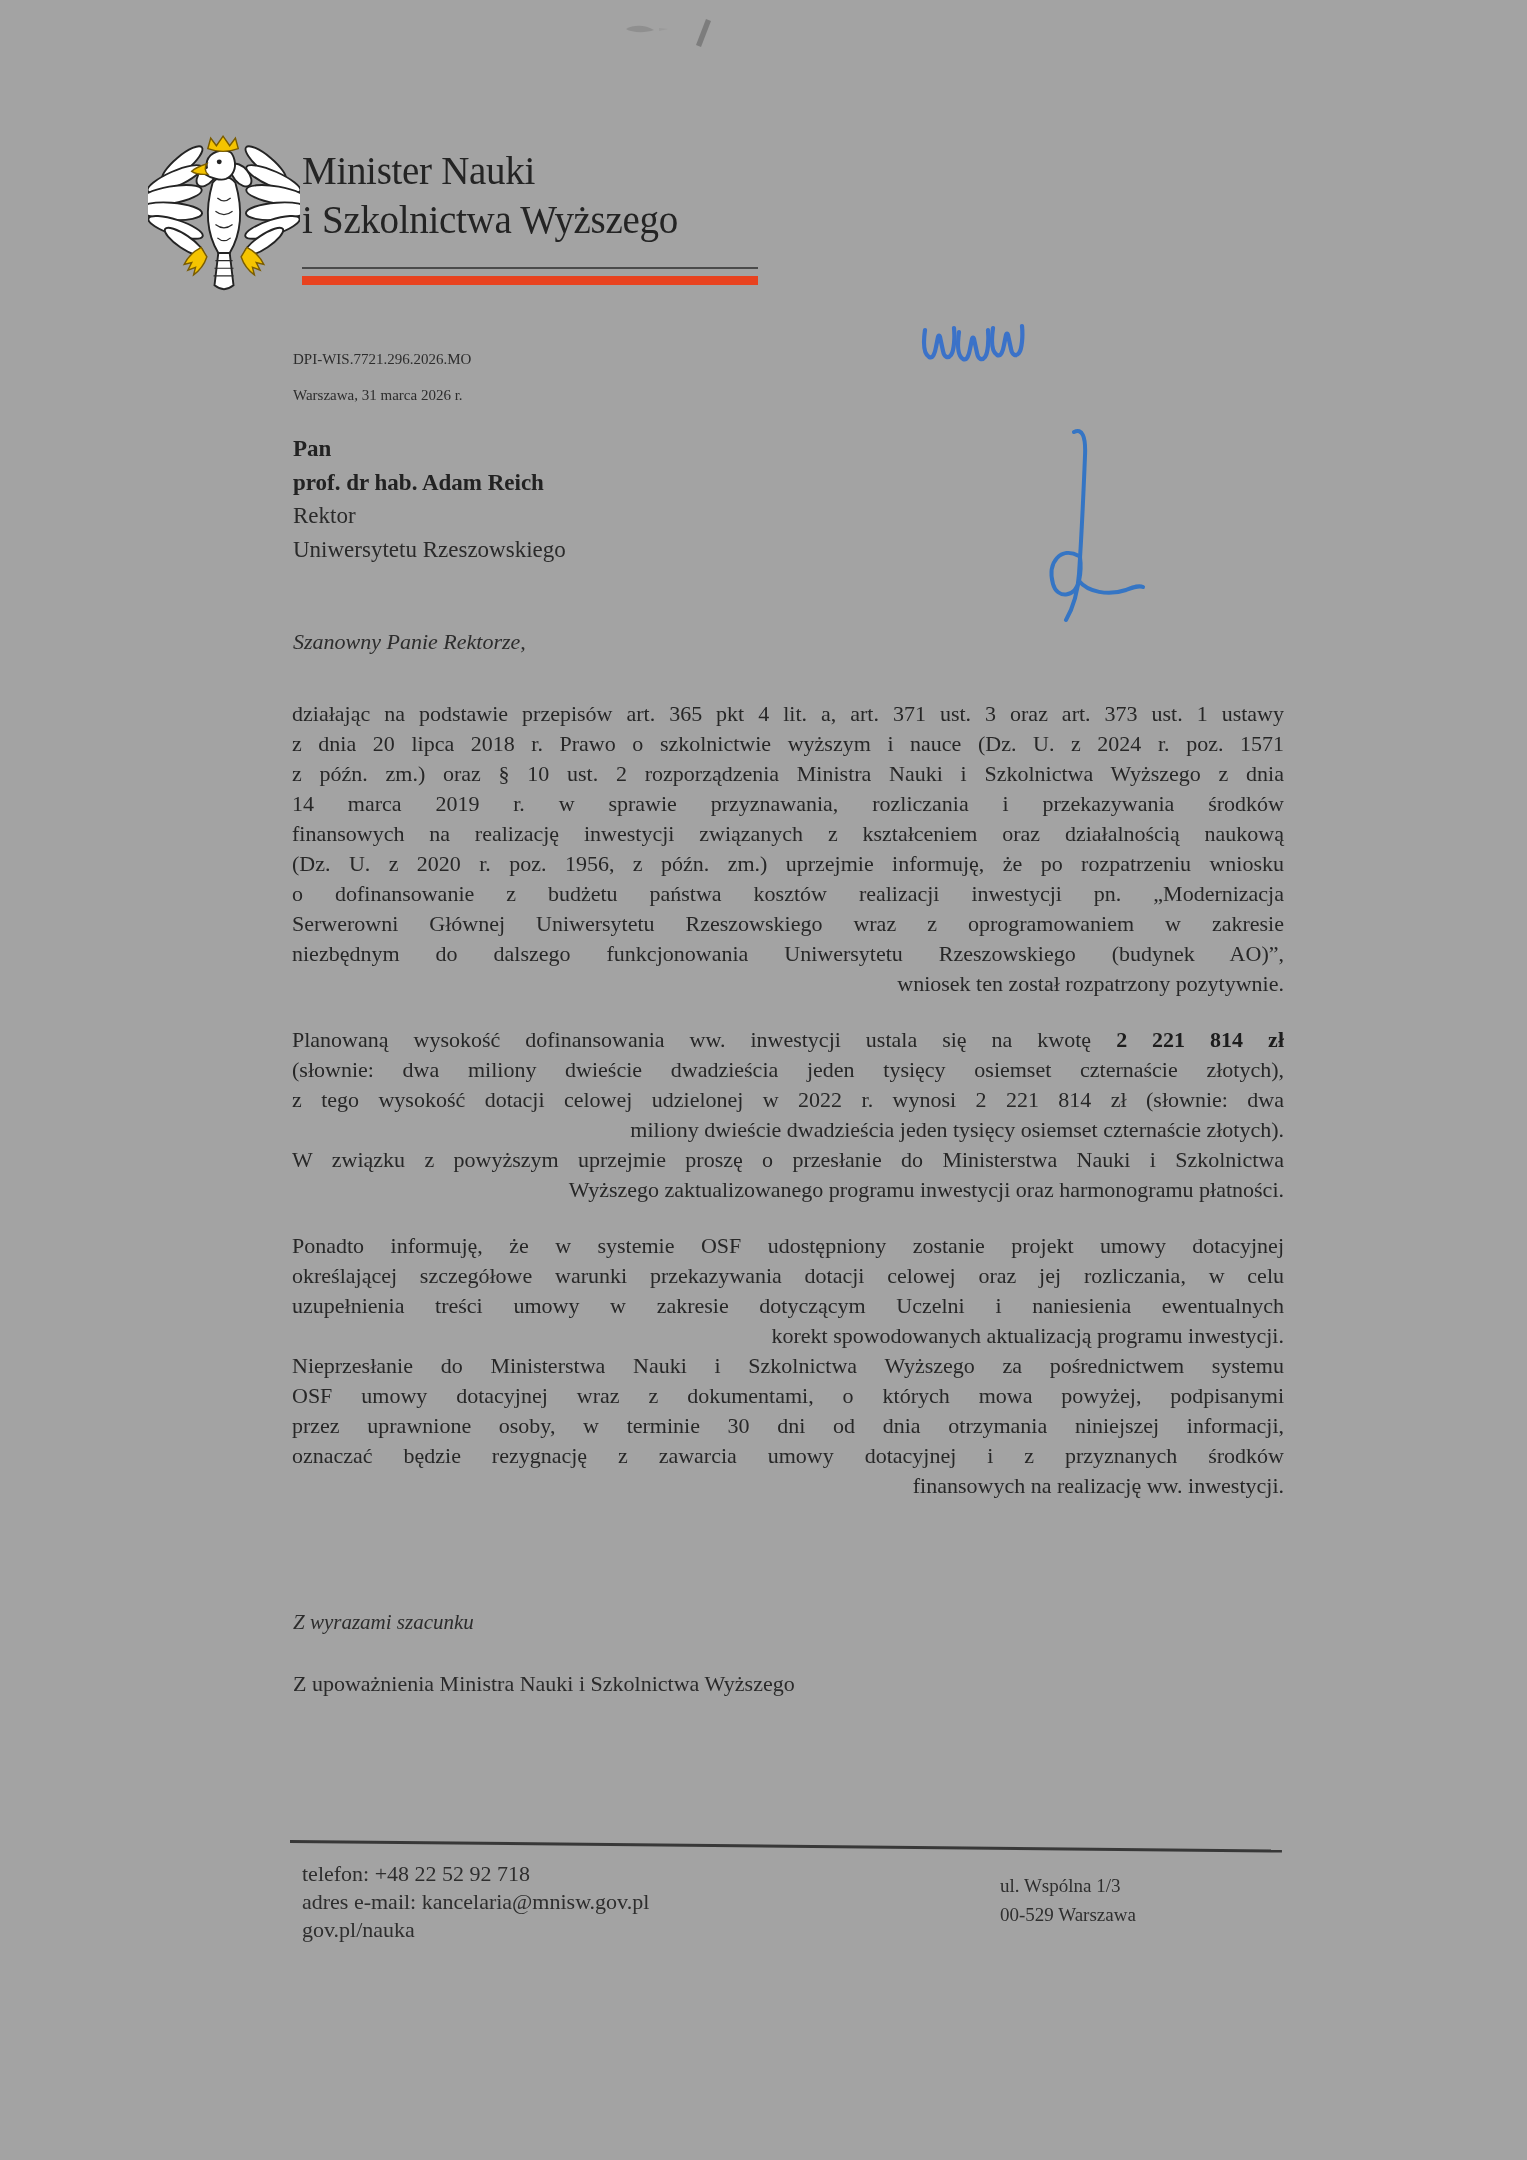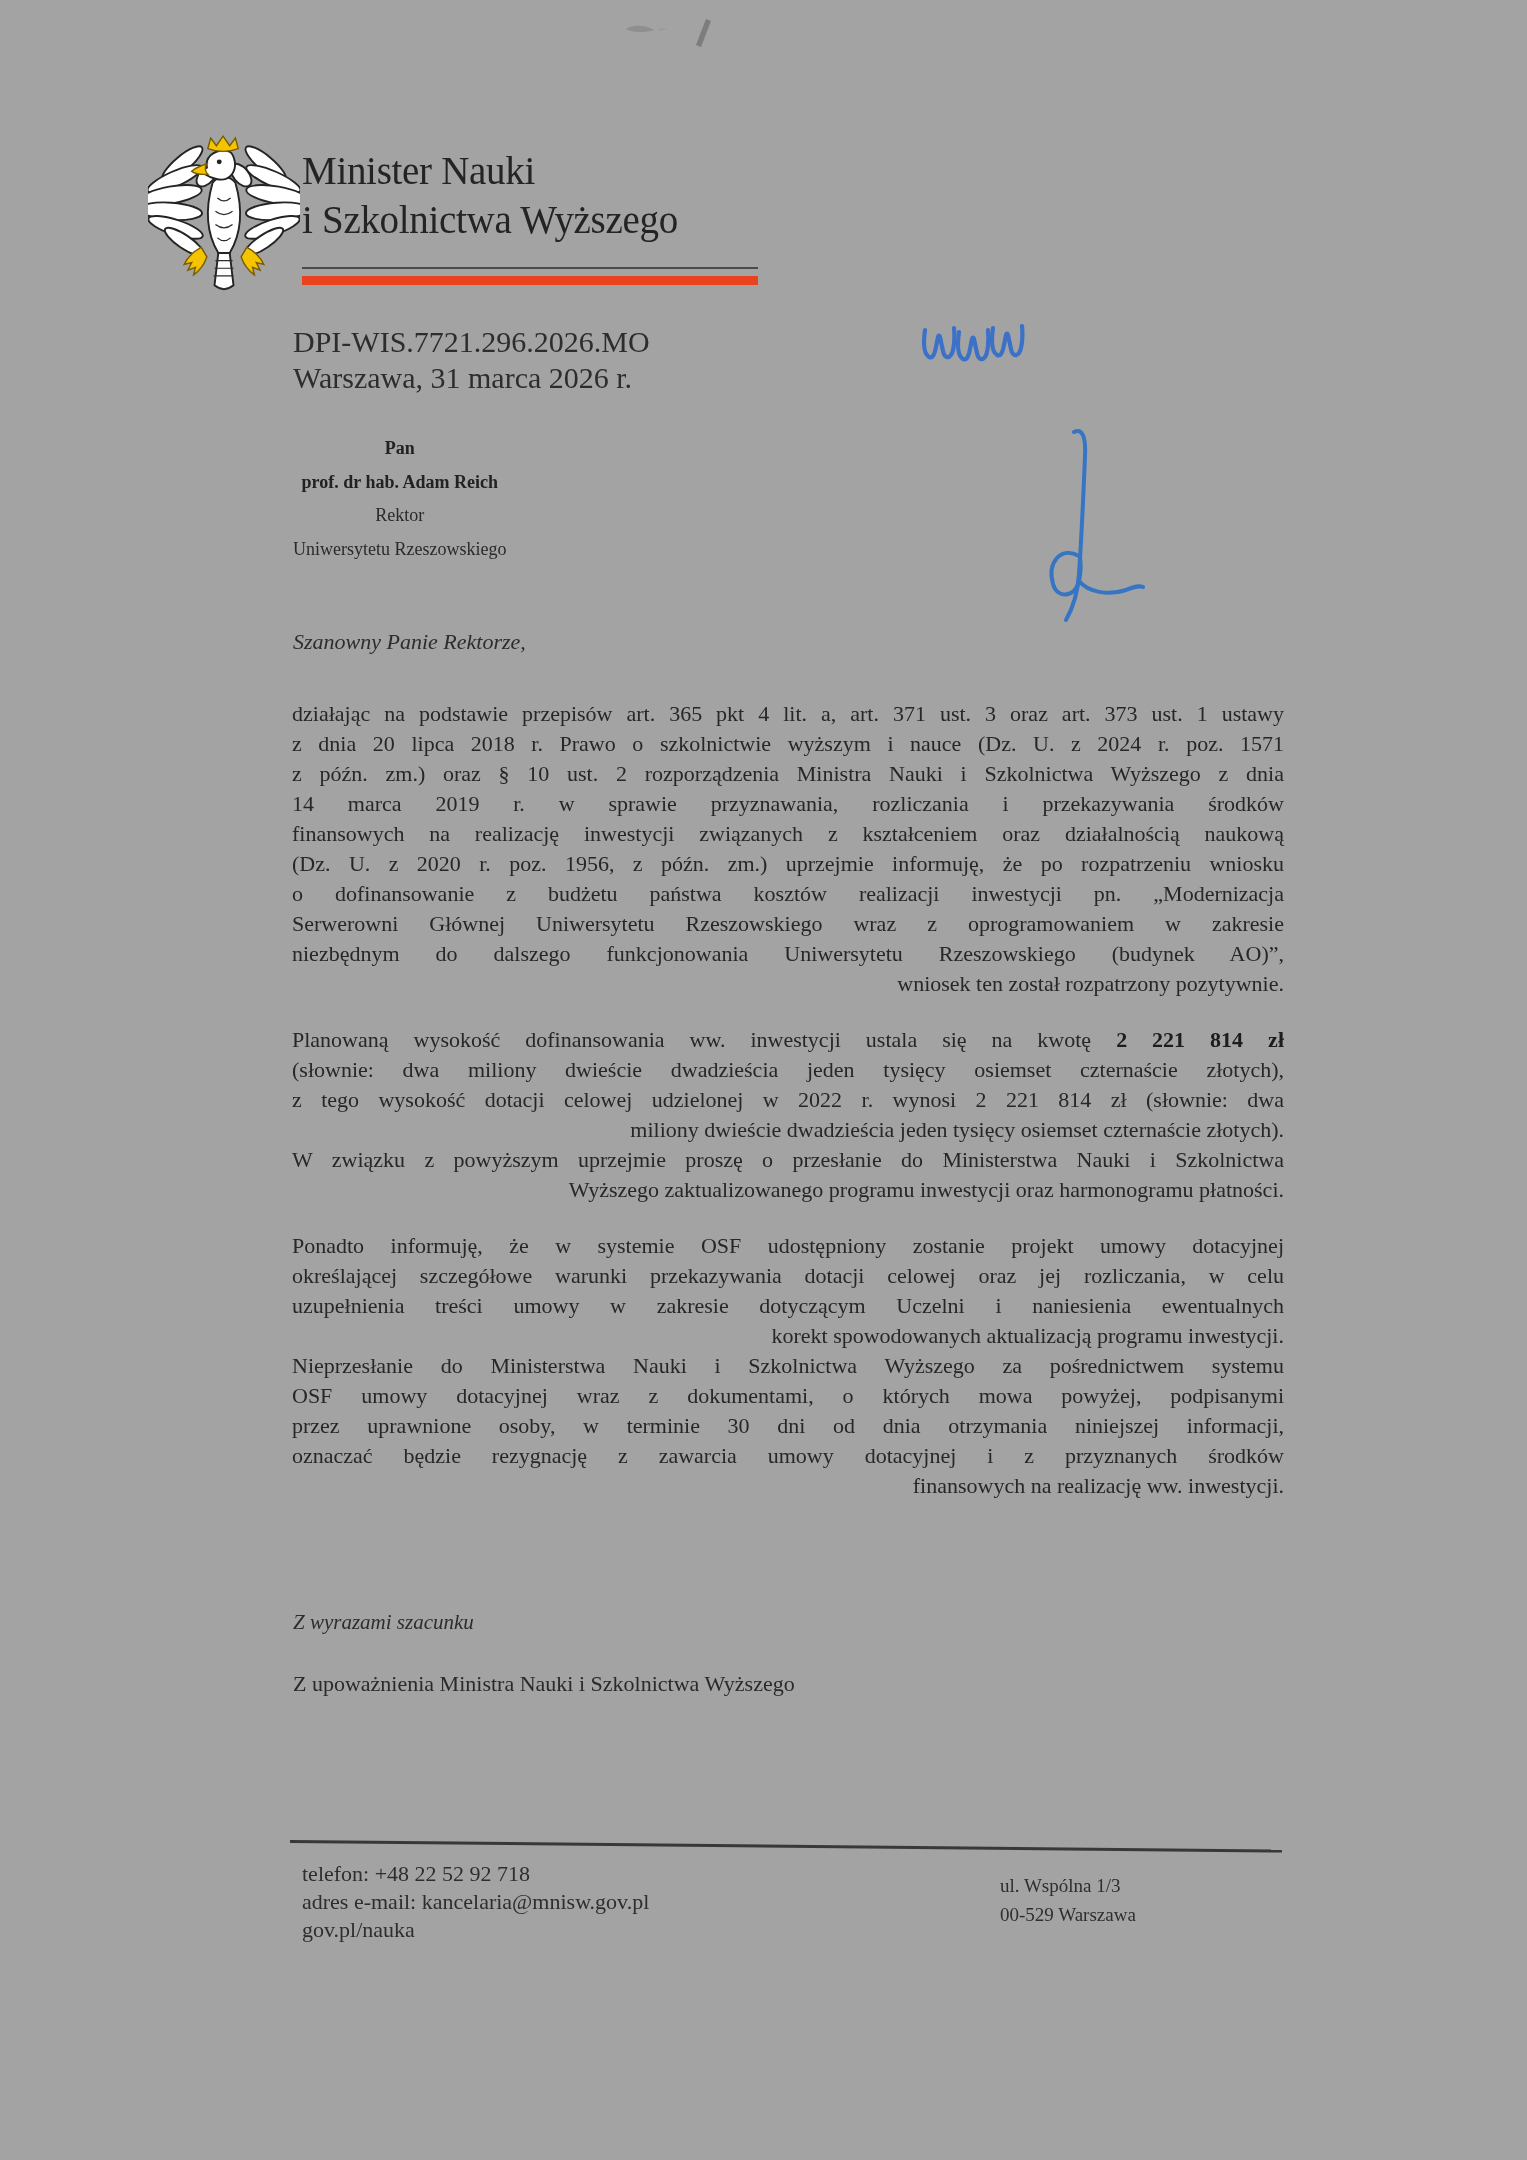--- a/index.html
+++ b/index.html
@@ -8,27 +8,27 @@
     background:#a3a3a3; overflow:hidden;
     font-family:Liberation Serif, serif;
     color:#2a2a2a;
   }
   
   .eagle{position:absolute; left:148px; top:134px; width:152px; height:164px;}
   .brand-text{position:absolute; left:302px; top:146px; font-size:39px; line-height:49px; font-weight:400; color:#242424; letter-spacing:-0.3px;}
   .rule-thin{position:absolute; left:302px; top:267px; width:456px; height:2px; background:#4a4a4a;}
   .rule-red{position:absolute; left:302px; top:276px; width:456px; height:9px; background:#e8421f;}
   
-  .ref-block{position:absolute; left:293px; top:324px; font-size:30px; line-height:36px; color:#2d2d2d;}
+  .ref-block{position:absolute; left:293px; top:341px; font-size:15px; line-height:36px; color:#2d2d2d;}
   
   .www-mark{position:absolute; left:920px; top:322px; width:105px; height:62px;}
   .paraph{position:absolute; left:1030px; top:424px; width:118px; height:208px;}
   .smudges{position:absolute; left:620px; top:16px; width:105px; height:34px;}
   
-  .addr{position:absolute; left:293px; top:432px; font-size:18px; line-height:33.5px;text-align:center;}
+  .addr{position:absolute; left:293px; top:432px; font-size:23px; line-height:33.5px;}
   .addr .b{font-weight:700; color:#222;}
   
   .ital{font-style:italic;}
   .salut{position:absolute; left:293px; top:629px; font-size:22px; color:#2d2d2d;}
   .body-text{position:absolute; left:292px; top:699px; width:992px;}
   .para > div{font-size:22px; line-height:30px; color:#272727;}
   .para .just{text-align:justify; text-align-last:justify;}
   .para .endl{text-align:right;}
   .gap{margin-top:26px;}
   .para b{font-weight:700; color:#1d1d1d;}

